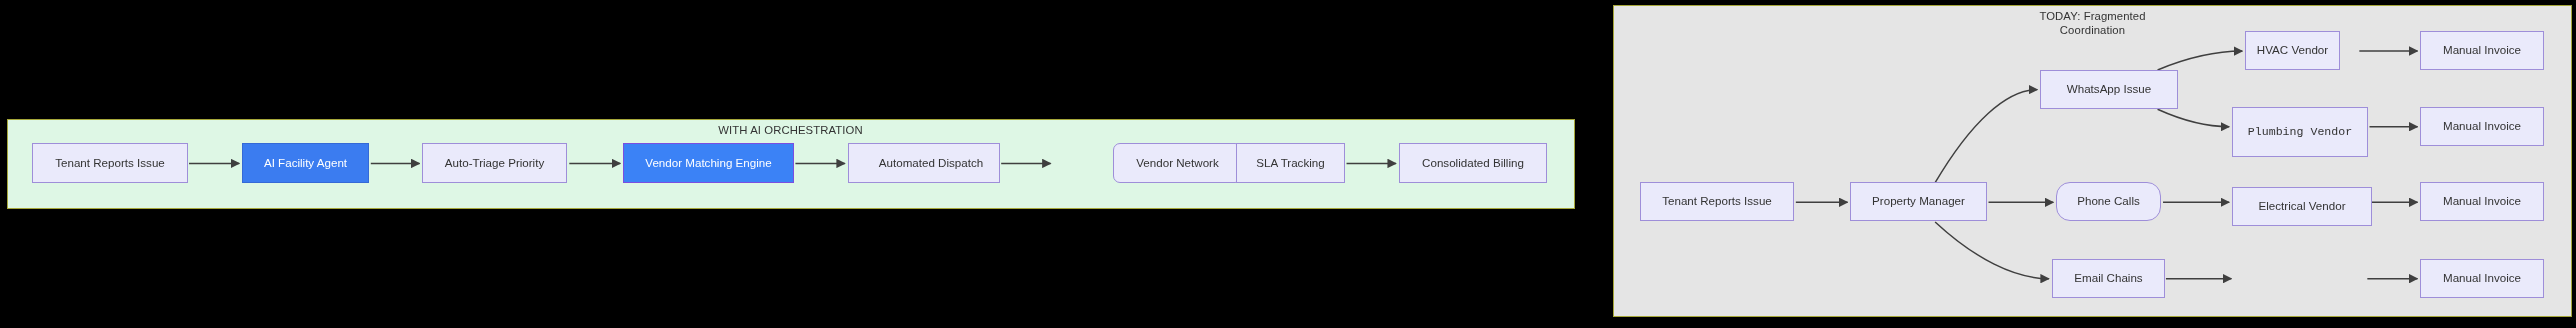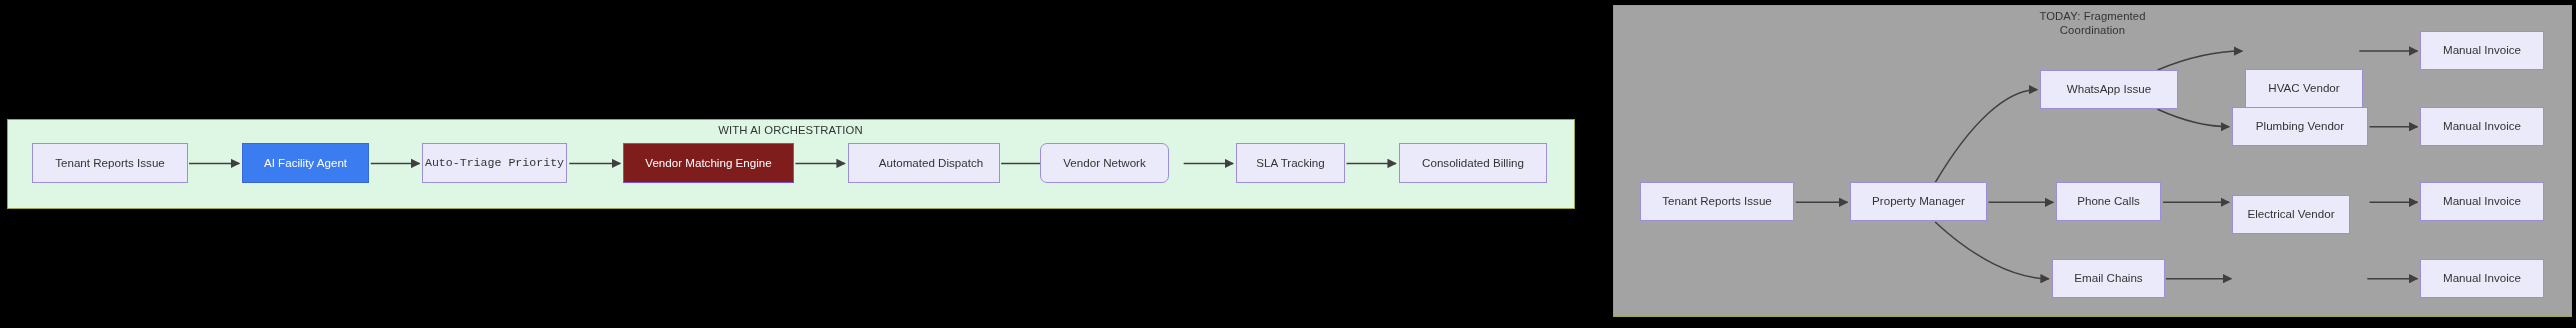--- a/index.html
+++ b/index.html
@@ -45,34 +45,34 @@
     justify-content: center;
     background: #eaeafb;
     border: 1.1px solid #9e8ed9;
     color: #333;
     font-size: 11.6px;
     line-height: 1.1;
     text-align: center;
     white-space: nowrap;
   }
   .node.blue   { background: #3b7cf0; border-color: #3569d6; color: #fff; text-align: center; }
-  .node.purple { background: #7f1d1d; border-color: #7a4ee0; color: #fff; }
+  .node.purple { background: #3b82f6; border-color: #7a4ee0; color: #fff; }
 </style>
 </head>
 <body>
 
 <div id="canvas" style="width: 2576px; height: 329px; background: rgb(0, 0, 0);">
 
   <section class="panel" id="panel-ai" style="left: 6.5px; top: 119px; width: 1568px; height: 90px; background: rgb(222, 247, 229); border-color: rgb(166, 167, 58);">
     <div class="panel-title">
       <span>WITH AI ORCHESTRATION</span>
     </div>
   </section>
 
-  <section class="panel" id="panel-today" style="left: 1613px; top: 5.1px; width: 959px; height: 312px; background: #a3a3a3; border-color: rgb(166, 167, 58);">
+  <section class="panel" id="panel-today" style="left: 1613px; top: 5.1px; width: 959px; height: 312px; background: #e5e5e5; border-color: rgb(166, 167, 58);">
     <div class="panel-title">
       <span>TODAY: Fragmented</span><br>
       <span>Coordination</span>
     </div>
   </section>
 
   <svg id="edge-layer" width="2576" height="329" viewBox="0 0 3543 452" xmlns="http://www.w3.org/2000/svg">
     <defs>
       <marker id="arrowhead" viewBox="0 0 10 10" refX="9" refY="5" markerWidth="6.5" markerHeight="6.5" orient="auto-start-reverse">
         <path d="M 0 0 L 10 5 L 0 10 z" fill="#3f3f3f"></path>
@@ -96,32 +96,32 @@
         <path d="M 2979 383 L 3069 383" fill="none" stroke="#3f3f3f" stroke-width="2" marker-end="url(#arrowhead)"></path>
         <path d="M 3245 70 L 3325 70" fill="none" stroke="#3f3f3f" stroke-width="2" marker-end="url(#arrowhead)"></path>
         <path d="M 3259 174 L 3325 174" fill="none" stroke="#3f3f3f" stroke-width="2" marker-end="url(#arrowhead)"></path>
         <path d="M 3259 278 L 3325 278" fill="none" stroke="#3f3f3f" stroke-width="2" marker-end="url(#arrowhead)"></path>
         <path d="M 3256 383 L 3325 383" fill="none" stroke="#3f3f3f" stroke-width="2" marker-end="url(#arrowhead)"></path>
       </g>
   </svg>
 
 <div class="node" style="left: 32px; top: 143px; width: 156px; height: 40px;">Tenant Reports Issue</div>
     <div class="node blue" style="left: 242px; top: 143px; width: 127px; height: 40px;">AI Facility Agent</div>
-    <div class="node" style="left: 422px; top: 143px; width: 145px; height: 40px; font-family: Liberation Mono, monospace;">Auto-Triage Priority</div>
+    <div class="node" style="left: 422px; top: 143px; width: 145px; height: 40px;">Auto-Triage Priority</div>
     <div class="node purple" style="left: 623px; top: 143px; width: 171px; height: 40px;">Vendor Matching Engine</div>
     <div class="node" style="left: 848px; top: 143px; width: 152px; height: 40px; padding-left: 14px;">Automated Dispatch</div>
-    <div class="node" style="left: 1040px; top: 143px; width: 129px; height: 40px; border-radius: 7px;">Vendor Network</div>
+    <div class="node" style="left: 1113px; top: 143px; width: 129px; height: 40px; border-radius: 7px;">Vendor Network</div>
     <div class="node" style="left: 1236px; top: 143px; width: 109px; height: 40px;">SLA Tracking</div>
     <div class="node" style="left: 1399px; top: 143px; width: 148px; height: 40px;">Consolidated Billing</div>
     <div class="node" style="left: 1640px; top: 182px; width: 154px; height: 39px;">Tenant Reports Issue</div>
     <div class="node" style="left: 1850px; top: 182px; width: 137px; height: 39px;">Property Manager</div>
     <div class="node" style="left: 2040px; top: 70px; width: 138px; height: 39px;">WhatsApp Issue</div>
-    <div class="node" style="left: 2056px; top: 182px; width: 105px; height: 39px;">Phone Calls</div>
+    <div class="node" style="left: 2056px; top: 182px; width: 105px; height: 39px; border-radius: 14px;">Phone Calls</div>
     <div class="node" style="left: 2052px; top: 259px; width: 113px; height: 39px;">Email Chains</div>
-    <div class="node" style="left: 2245px; top: 31px; width: 118px; height: 39px; margin-top: 38px;">HVAC Vendor</div>
-    <div class="node" style="left: 2232px; top: 107px; width: 136px; height: 39px;">Plumbing Vendor</div>
-    <div class="node" style="left: 2232px; top: 195px; width: 118px; height: 39px;">Electrical Vendor</div>
+    <div class="node" style="left: 2245px; top: 31px; width: 95px; height: 39px;">HVAC Vendor</div>
+    <div class="node" style="left: 2232px; top: 107px; width: 136px; height: 50px; font-family: Liberation Mono, monospace;">Plumbing Vendor</div>
+    <div class="node" style="left: 2232px; top: 187px; width: 140px; height: 39px;">Electrical Vendor</div>
     <div class="node" style="left: 2420px; top: 31px; width: 124px; height: 39px;">Manual Invoice</div>
     <div class="node" style="left: 2420px; top: 107px; width: 124px; height: 39px;">Manual Invoice</div>
     <div class="node" style="left: 2420px; top: 182px; width: 124px; height: 39px;">Manual Invoice</div>
     <div class="node" style="left: 2420px; top: 259px; width: 124px; height: 39px;">Manual Invoice</div>
   </div>
 
 
 </body></html>

